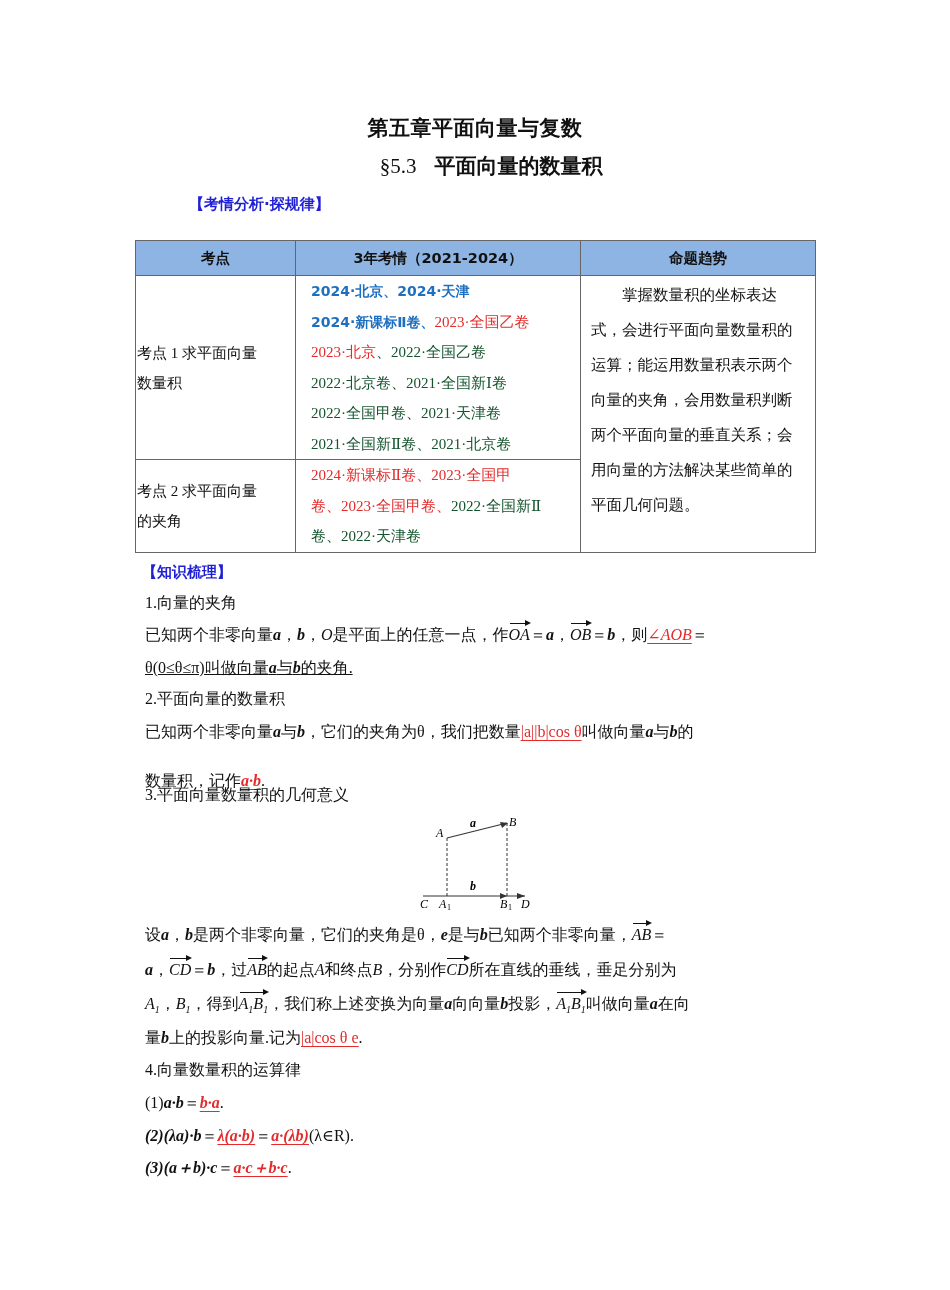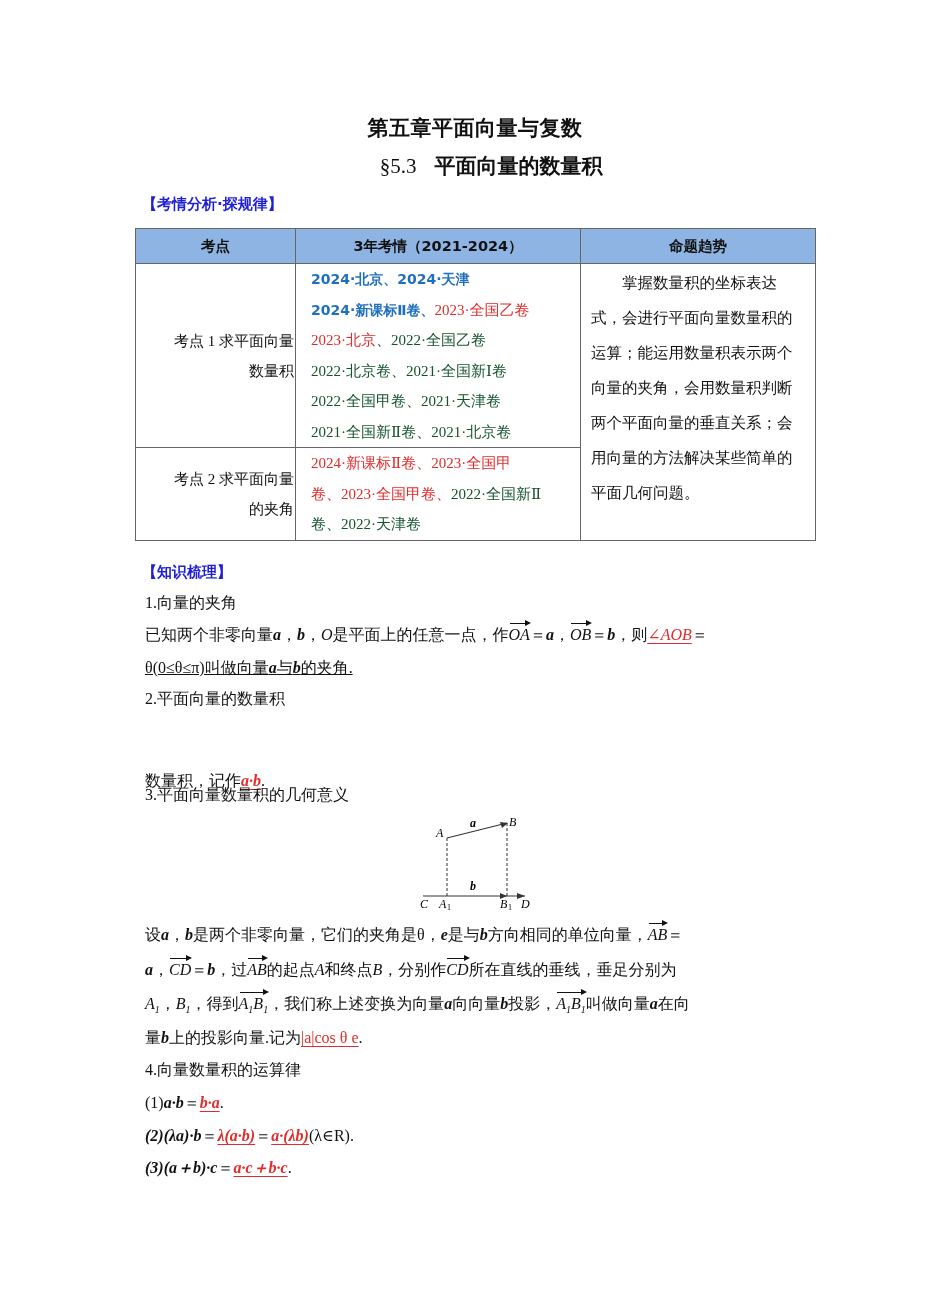--- a/index.html
+++ b/index.html
@@ -6,26 +6,26 @@
   body { width: 950px; height: 1290px; position: relative; overflow: hidden;
          font-family: "Liberation Serif", "DejaVu Serif", serif; color: #111; }
   .page { position: absolute; left: 0; top: 0; width: 938px; height: 1290px; }
   .title1 { position: absolute; left: 0; width: 950px; top: 114px; text-align: center;
             font-size: 21px; font-weight: bold; font-family: "DejaVu Sans", sans-serif; letter-spacing: 0.5px; }
   .title2 { position: absolute; left: 0; width: 950px; top: 152px; text-align: center;
             font-size: 21px; font-weight: bold; font-family: "DejaVu Sans", sans-serif; }
   .title2 .sec { font-family: "Liberation Serif", serif; font-weight: normal; margin-right: 18px; margin-left: 32px; }
   .section-tag { position: absolute; left: 142px; font-size: 15px; font-weight: bold; color: #1f1fd6;
                  font-family: "DejaVu Sans", sans-serif; }
-  table.kq { position: absolute; left: 135px; top: 228px; width: 681px; border-collapse: collapse;
+  table.kq { position: absolute; left: 135px; top: 240px; width: 681px; border-collapse: collapse;
              font-size: 15px; }
   table.kq th { background: #8eb4e3; height: 32px; font-weight: bold; font-family: "DejaVu Sans", sans-serif;
                 font-size: 14.5px; border: 1px solid #666; color: #111; }
   table.kq td { border: 1px solid #666; vertical-align: middle; }
-  .c1 { width: 164px; text-align: right; line-height: 30px; font-size: 15px; }
+  .c1 { width: 164px; text-align: left; line-height: 30px; font-size: 15px; }
   .c2 { width: 280px; padding: 0 0 0 15px; line-height: 30.5px; font-size: 15px; }
   .c3 { width: 220px; padding: 2px 12px 0 10px; vertical-align: top !important; line-height: 35px;
         font-family: "DejaVu Sans", sans-serif; font-size: 15.5px; text-indent: 2em; }
   .blue { color: #1f6fc0; font-weight: bold; font-family: "DejaVu Sans", sans-serif; font-size: 14px; }
   .red { color: #e32b2b; }
   .black { color: #14532d; }
   .body-line { position: absolute; left: 145px; font-size: 16px; white-space: nowrap; }
   .b { font-weight: bold; font-style: italic; }
   .i { font-style: italic; }
   .ans { color: #e32b2b; text-decoration: underline; text-underline-offset: 3px; }
@@ -39,21 +39,21 @@
 </head>
 <body>
 
 <div class="page">
 
   <div class="title1">第五章平面向量与复数</div>
   <div class="title2">
     <span class="sec">§5.3</span><span>平面向量的数量积</span>
   </div>
 
-  <div class="section-tag" style="top:195px;">【考情分析·探规律】</div>
+  <div class="section-tag" style="top:195px;margin-left:47px;">【考情分析·探规律】</div>
 
   <table class="kq">
     <tbody>
         <tr>
       <th>考点</th>
       <th>3年考情（2021-2024）</th>
       <th>命题趋势</th>
     </tr>
     <tr style="height:184px;">
       <td class="c1">
@@ -88,20 +88,23 @@
 
   <div class="body-line" style="top:593px;">1.向量的夹角</div>
   <div class="body-line" style="top:625px;">
     <span>已知两个非零向量</span><span class="b">a</span><span>，</span><span class="b">b</span><span>，</span><span class="i">O</span><span>是平面上的任意一点，作</span><span class="vec">OA</span><span>＝</span><span class="b">a</span><span>，</span><span class="vec">OB</span><span>＝</span><span class="b">b</span><span>，则</span><span class="ans i">∠AOB</span><span>＝</span>
   </div>
   <div class="body-line" style="top:658px;text-decoration:underline;">
     <span>θ(0≤θ≤π)叫做向量</span><span class="b">a</span><span>与</span><span class="b">b</span><span>的夹角.</span>
   </div>
 
   <div class="body-line" style="top:689px;">2.平面向量的数量积</div>
+  <div class="body-line" style="top:722px;">
+    <span>已知两个非零向量</span><span class="b">a</span><span>与</span><span class="b">b</span><span>，它们的夹角为θ，我们把数量</span><span class="ans">|a||b|cos θ</span><span>叫做向量</span><span class="b">a</span><span>与</span><span class="b">b</span><span>的</span>
+  </div>
   <div class="body-line" style="top:771px;">
     <span>数量积，记作</span><span class="ans b">a·b</span><span>.</span>
   </div>
 
   <div class="body-line" style="top:785px;">3.平面向量数量积的几何意义</div>
 
   <div class="diagram">
     <svg width="130" height="100" viewBox="0 0 130 100">
       <line x1="8" y1="86" x2="110" y2="86" stroke="#333" stroke-width="1"></line>
       <polygon points="110,86 102,83 102,89" fill="#333"></polygon>
@@ -117,21 +120,21 @@
       <text x="5" y="98" font-size="12" font-style="italic" font-family="Liberation Serif, serif">C</text>
       <text x="24" y="98" font-size="12" font-style="italic" font-family="Liberation Serif, serif">A</text>
       <text x="32" y="100" font-size="8" font-family="Liberation Serif, serif">1</text>
       <text x="85" y="98" font-size="12" font-style="italic" font-family="Liberation Serif, serif">B</text>
       <text x="93" y="100" font-size="8" font-family="Liberation Serif, serif">1</text>
       <text x="106" y="98" font-size="12" font-style="italic" font-family="Liberation Serif, serif">D</text>
     </svg>
   </div>
 
   <div class="body-line" style="top:925px;">
-    <span>设</span><span class="b">a</span><span>，</span><span class="b">b</span><span>是两个非零向量，它们的夹角是θ，</span><span class="b">e</span><span>是与</span><span class="b">b</span><span>方向相同的单位向量，</span><span class="vec">AB</span><span>＝</span>
+    <span>设</span><span class="b">a</span><span>，</span><span class="b">b</span><span>是两个非零向量，它们的夹角是θ，</span><span class="b">e</span><span>是与</span><span class="b">b</span><span>已知两个非零向量，</span><span class="vec">AB</span><span>＝</span>
   </div>
   <div class="body-line" style="top:960px;">
     <span class="b">a</span><span>，</span><span class="vec">CD</span><span>＝</span><span class="b">b</span><span>，过</span><span class="vec">AB</span><span>的起点</span><span class="i">A</span><span>和终点</span><span class="i">B</span><span>，分别作</span><span class="vec">CD</span><span>所在直线的垂线，垂足分别为</span>
   </div>
   <div class="body-line" style="top:994px;">
     <span class="i"><span>A</span><sub>1</sub></span><span>，</span><span class="i"><span>B</span><sub>1</sub></span><span>，得到</span><span class="vec"><span>A</span><sub>1</sub><span>B</span><sub>1</sub></span><span>，我们称上述变换为向量</span><span class="b">a</span><span>向向量</span><span class="b">b</span><span>投影，</span><span class="vec"><span>A</span><sub>1</sub><span>B</span><sub>1</sub></span><span>叫做向量</span><span class="b">a</span><span>在向</span>
   </div>
   <div class="body-line" style="top:1028px;">
     <span>量</span><span class="b">b</span><span>上的投影向量.记为</span><span class="ans">|a|cos θ e</span><span>.</span>
   </div>

